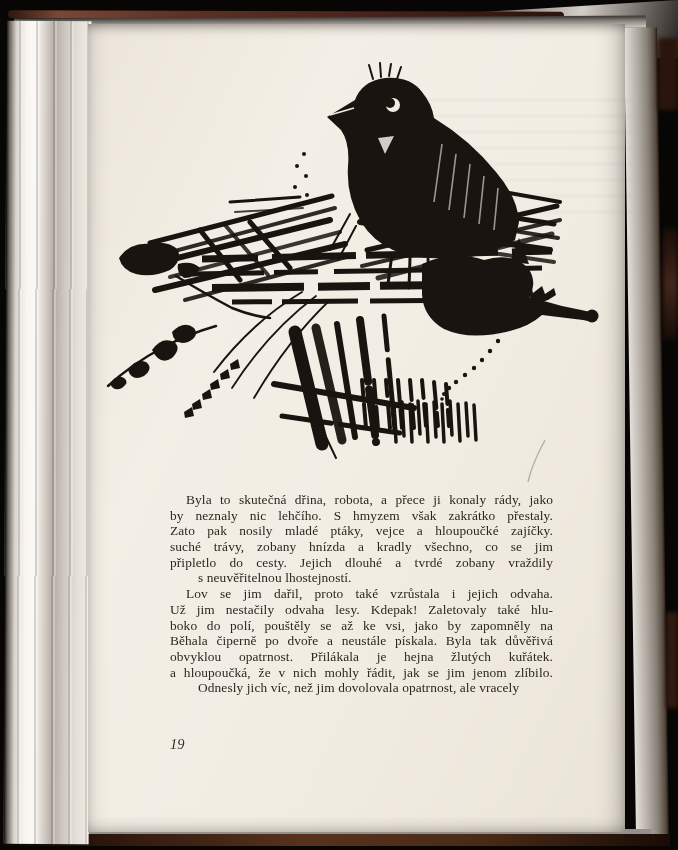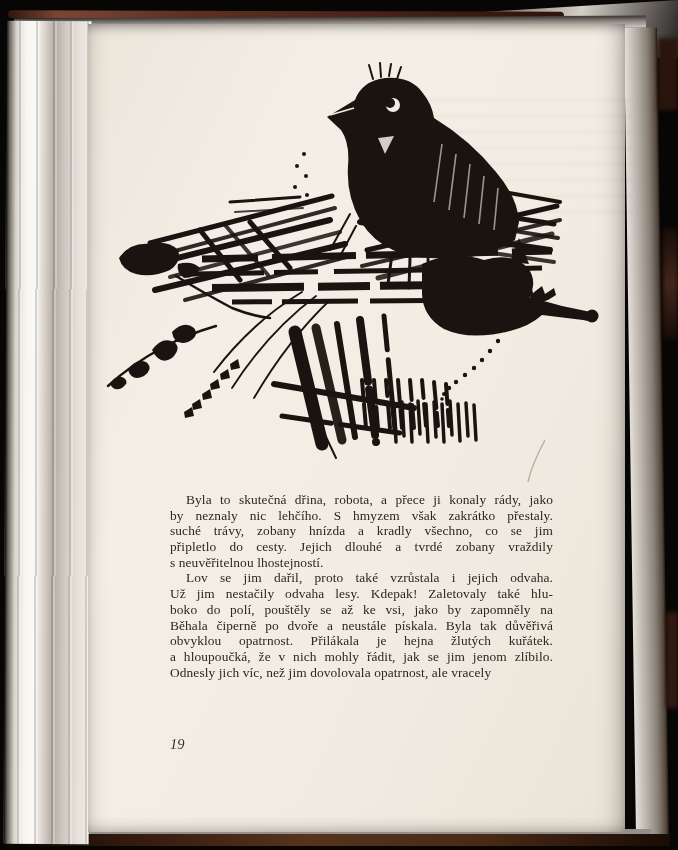--- a/index.html
+++ b/index.html
@@ -65,21 +65,21 @@
     filter:blur(1.2px); opacity:.6;
   }
   .illu { position:absolute; left:4px; top:30px; width:536px; height:434px; }
   .text-block {
     position:absolute; left:82px; top:468px; width:383px;
     font-size:13.4px; line-height:15.7px; color:#2b2721;
     letter-spacing:.1px;
   }
   .line { text-align:justify; text-align-last:justify; height:15.7px; overflow:hidden; white-space:nowrap; }
   .line.indent { text-indent:16px; }
-  .line.last { text-align-last:left; }
+  .line.last { text-align-last:left;margin-left:28px; }
   .page-number {
     position:absolute; left:82px; top:712px; width:383px;
     text-align:left; font-style:italic; font-size:14.5px; color:#35302a;
   }
   svg .ink { stroke:#1a1410; }
 </style>
 </head>
 <body>
 
 <div class="photo">
@@ -238,20 +238,21 @@
         <circle cx="352" cy="340" r="2"></circle>
           <circle cx="350" cy="345" r="1.8"></circle>
       </g>
       <path d="M453,386 Q440,410 436,428" stroke="#b9b1a5" stroke-width="1.5" fill="none"></path>
     </svg>
 
     <div class="text-block">
       <div class="paragraph">
         <div class="line indent">Byla to skutečná dřina, robota, a přece ji konaly rády, jako</div>
         <div class="line">by neznaly nic lehčího. S hmyzem však zakrátko přestaly.</div>
+        <div class="line">Zato pak nosily mladé ptáky, vejce a hloupoučké zajíčky.</div>
         <div class="line">suché trávy, zobany hnízda a kradly všechno, co se jim</div>
         <div class="line">připletlo do cesty. Jejich dlouhé a tvrdé zobany vraždily</div>
         <div class="line last">s neuvěřitelnou lhostejností.</div>
       </div>
       <div class="paragraph">
         <div class="line indent">Lov se jim dařil, proto také vzrůstala i jejich odvaha.</div>
         <div class="line">Už jim nestačily odvaha lesy. Kdepak! Zaletovaly také hlu-</div>
         <div class="line">boko do polí, pouštěly se až ke vsi, jako by zapomněly na</div>
         <div class="line">Běhala čiperně po dvoře a neustále pískala. Byla tak důvěřivá</div>
         <div class="line">obvyklou opatrnost. Přilákala je hejna žlutých kuřátek.</div>

